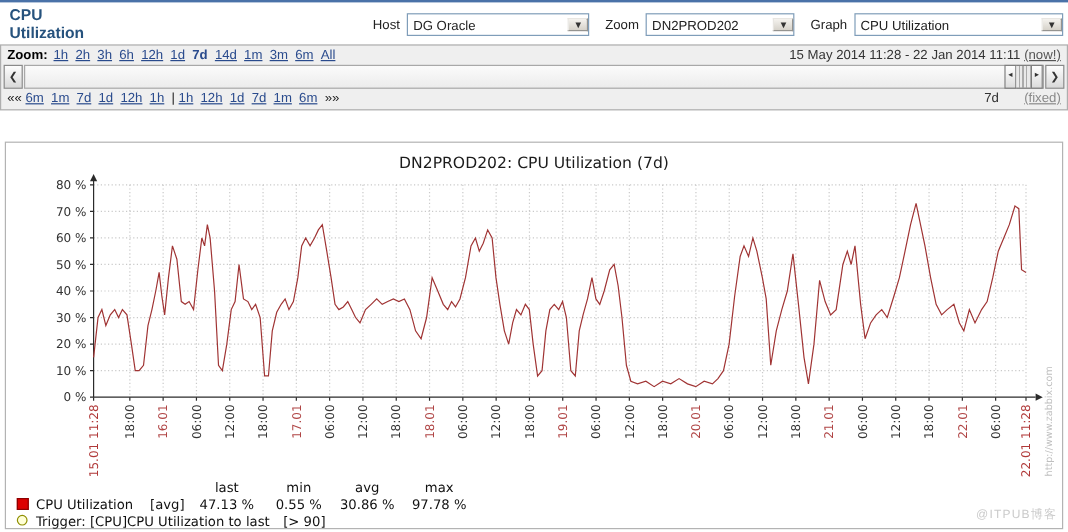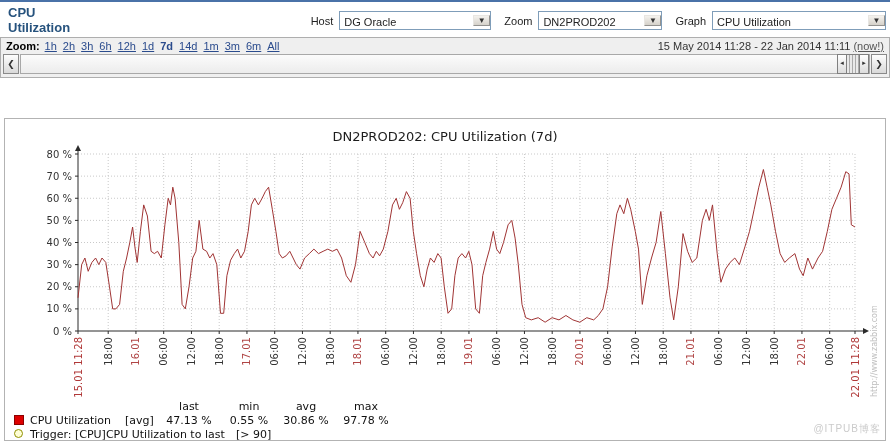--- a/index.html
+++ b/index.html
@@ -100,20 +100,31 @@
     <div class="sbar">
       <div class="sbtn">❮</div>
       <div class="strack">
         <div class="sthumb">
           <div class="mini">◂</div>
           <div class="grip"></div>
           <div class="mini">▸</div>
         </div>
       </div>
       <div class="sbtn">❯</div>
+    </div>
+    <div class="sp-row">
+      <div class="links">
+        <span>««</span><span id="moveBack"><a>6m</a><a>1m</a><a>7d</a><a>1d</a><a>12h</a><a>1h</a></span>
+        <span>|</span><span id="moveFwd"><a>1h</a><a>12h</a><a>1d</a><a>7d</a><a>1m</a><a>6m</a></span>
+        <span>»»</span>
+      </div>
+      <div class="fixed-side">
+        <span class="per">7d</span>
+        <span class="lnk">(fixed)</span>
+      </div>
     </div>
   </div>
 
   <div class="graph-box">
     <div class="chart-title">DN2PROD202: CPU Utilization (7d)</div>
     <svg class="chart" width="882" height="258" viewBox="0 0 882 258" id="chartSvg">
         <line x1="70" x2="73" y1="186" y2="186" class="tick"></line>
         <text x="67" y="189.5" text-anchor="end" font-size="10" fill="#333" font-family="DejaVu Sans, sans-serif">0 %</text>
         <line x1="73" x2="850" y1="163.875" y2="163.875" class="grid"></line>
         <line x1="70" x2="73" y1="163.875" y2="163.875" class="tick"></line>

